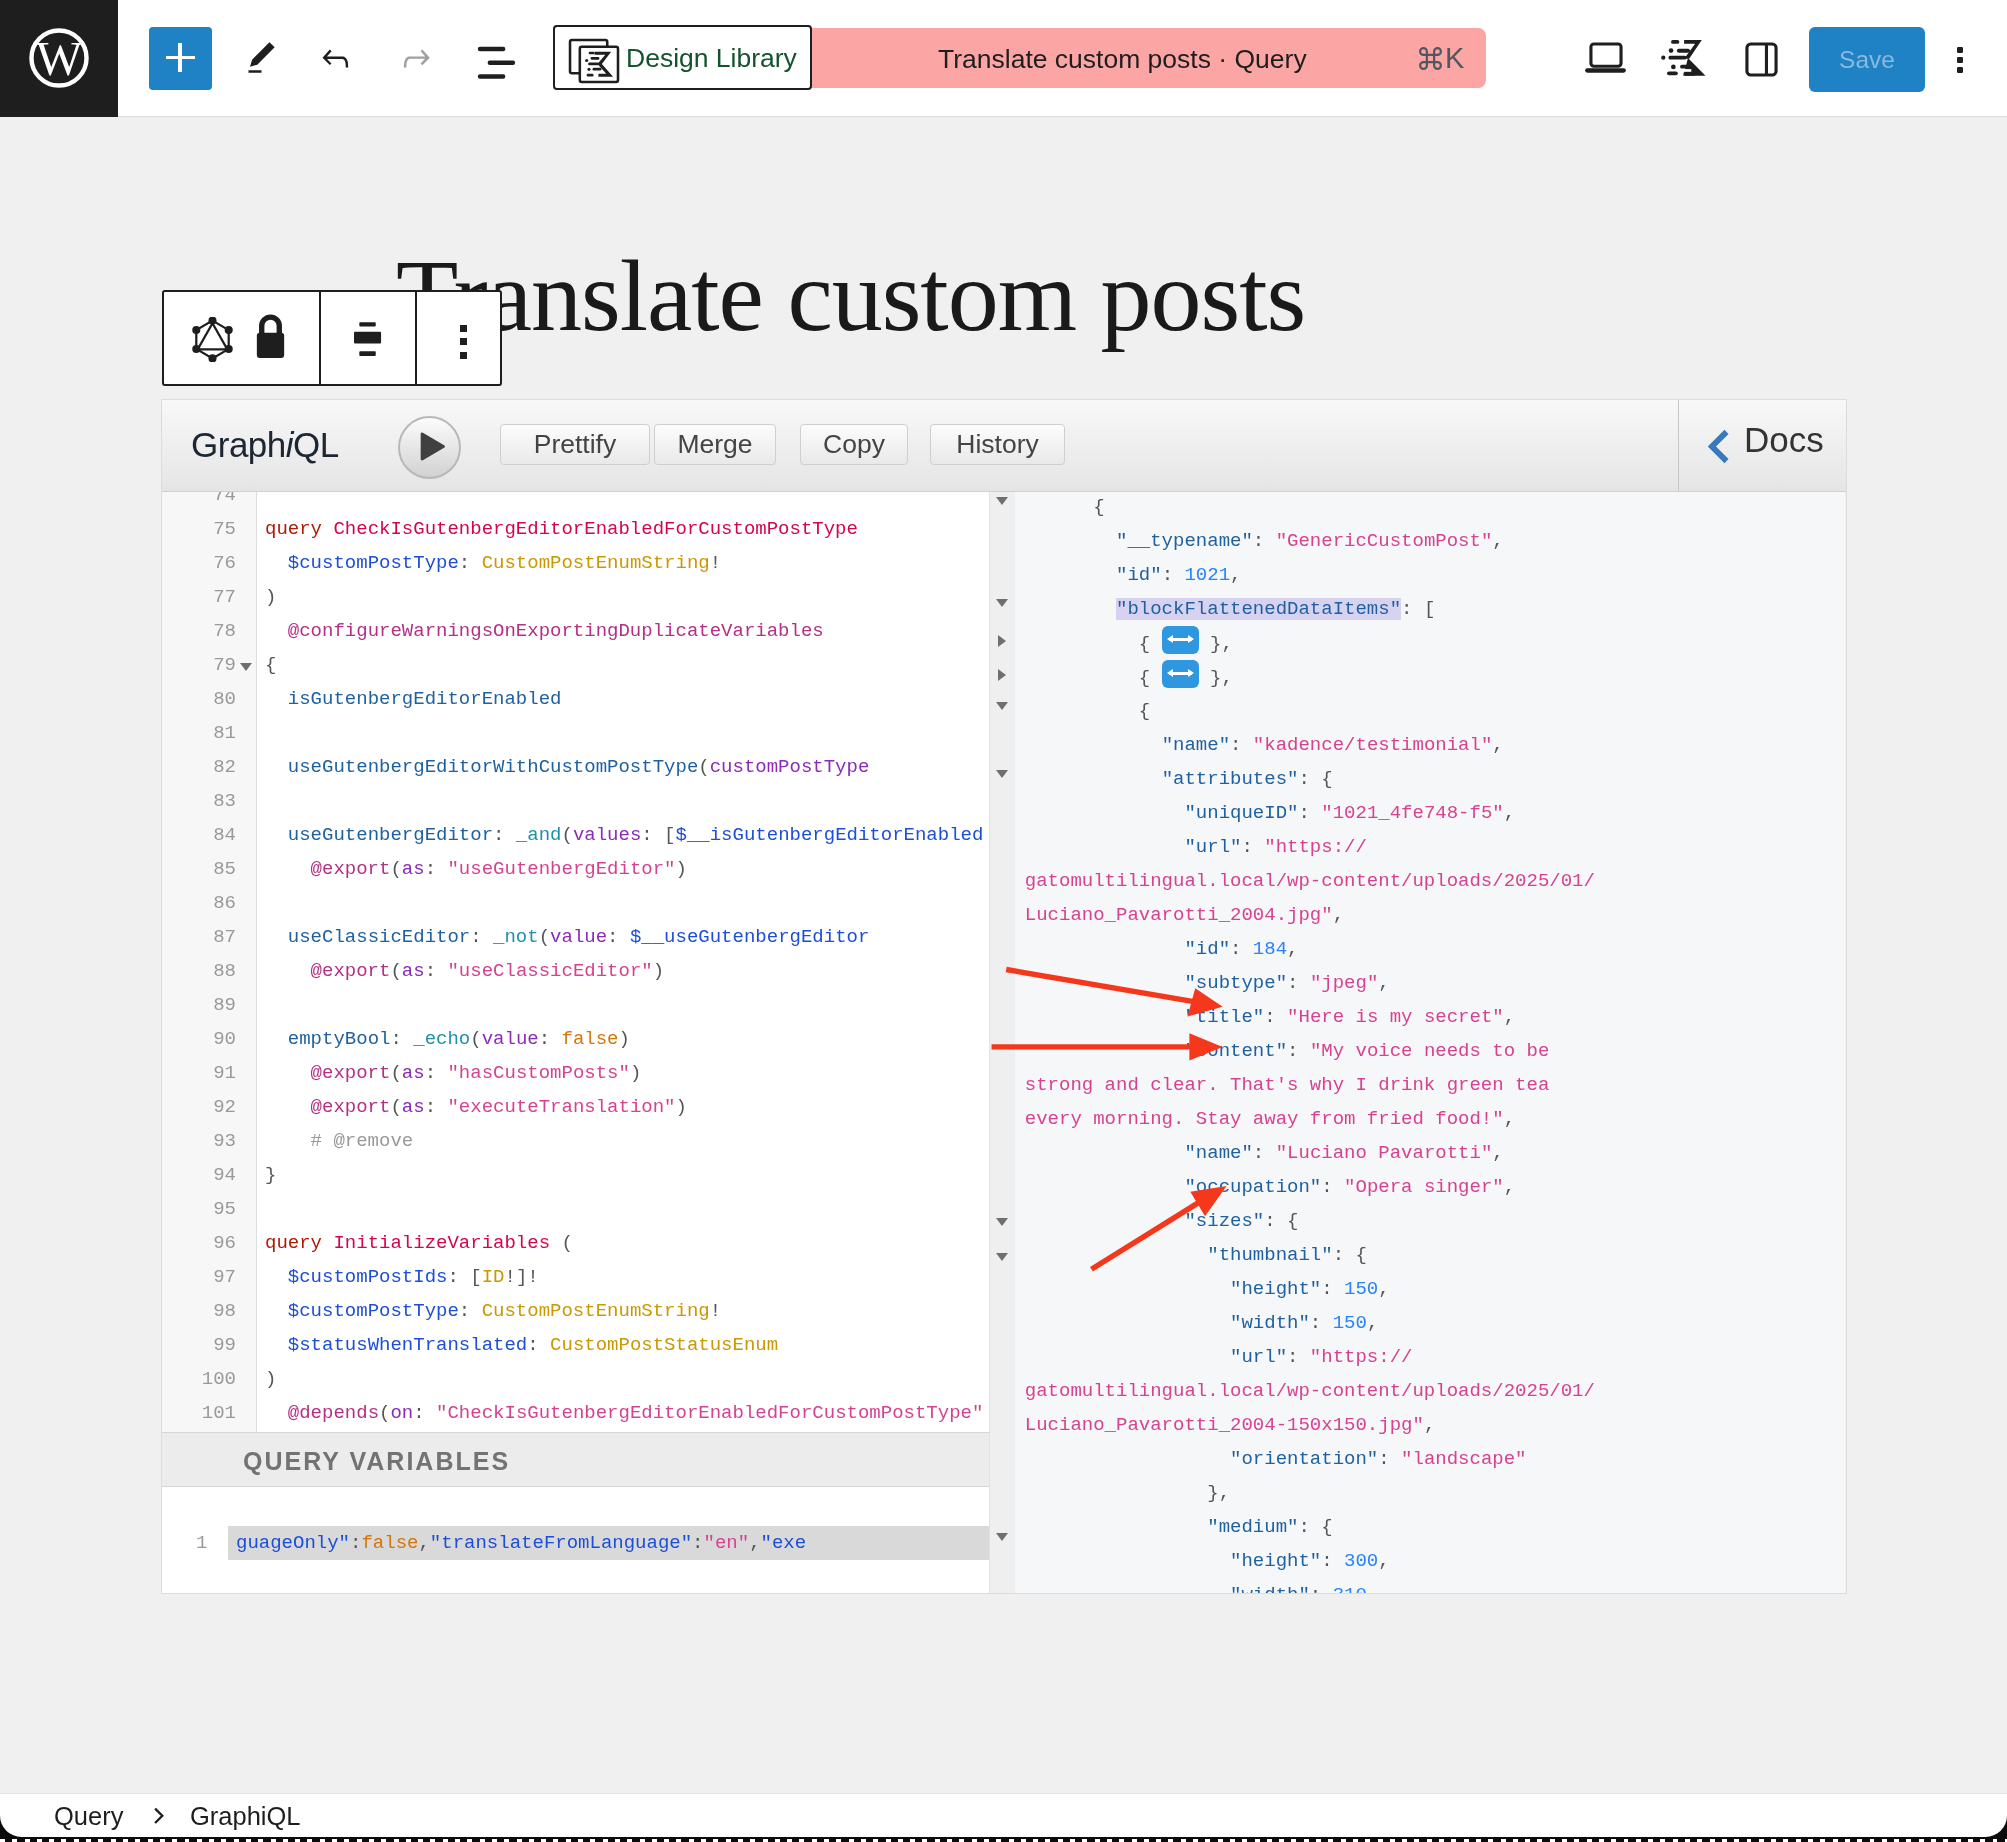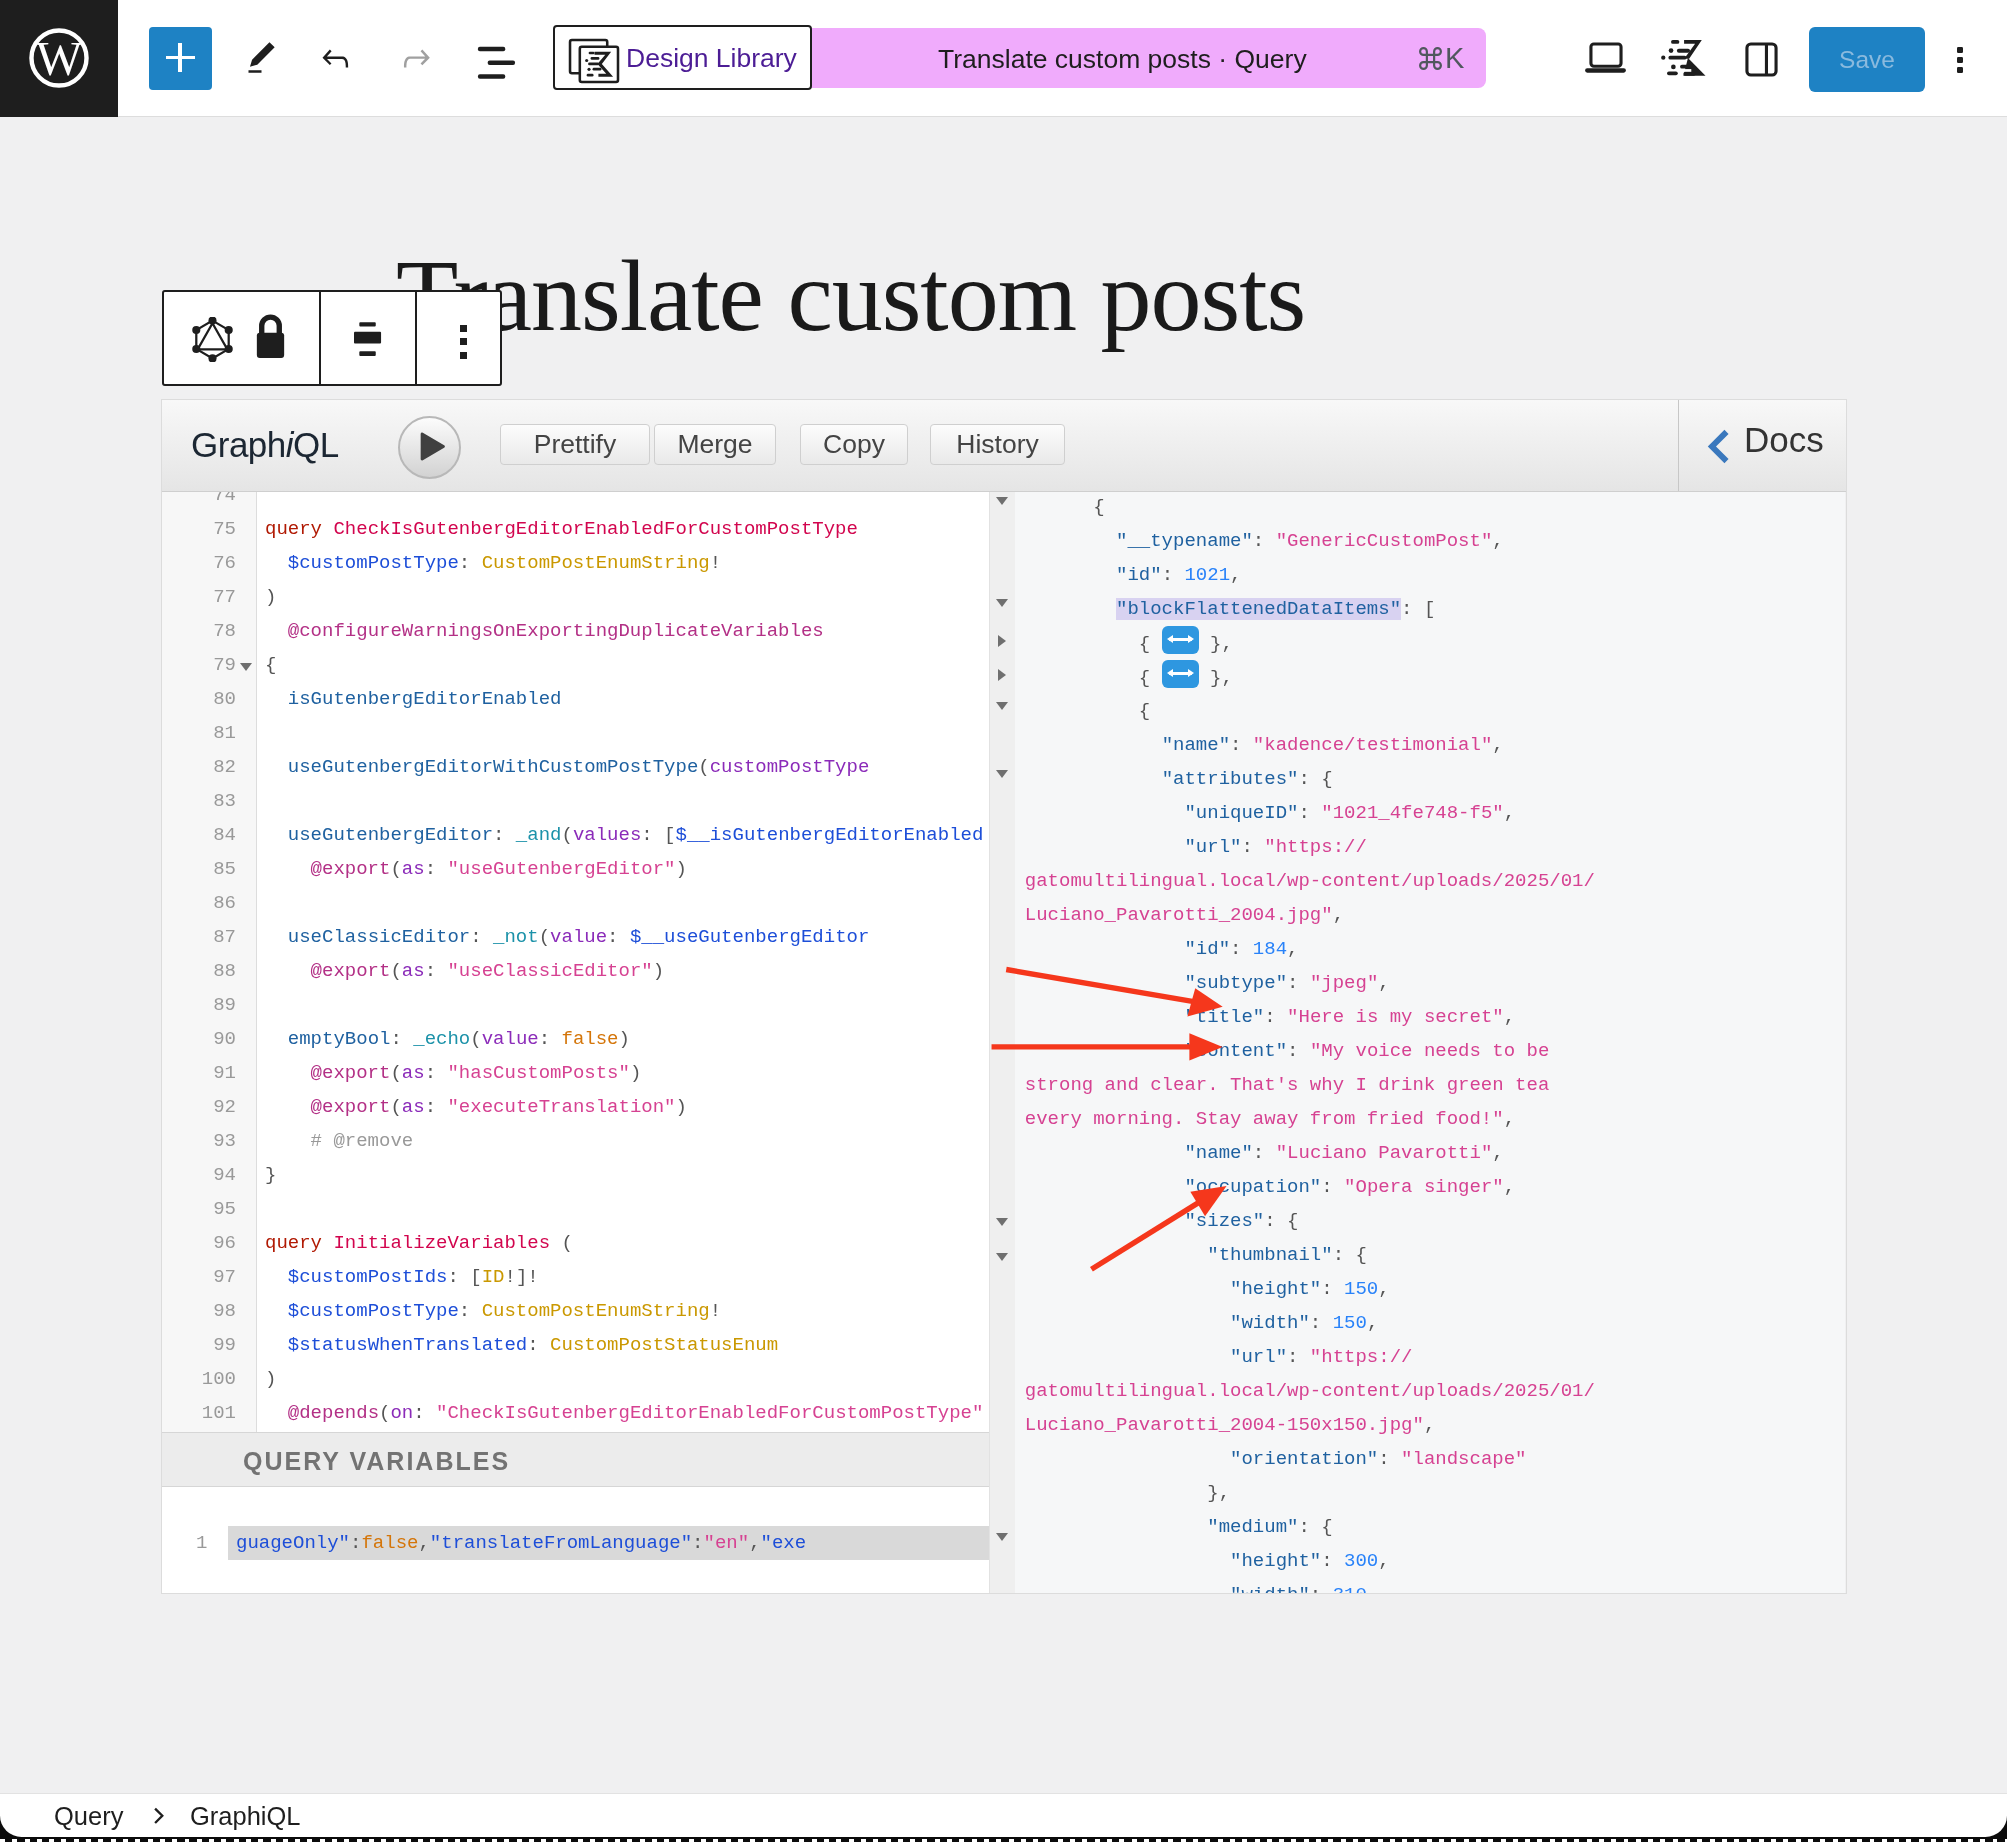--- a/index.html
+++ b/index.html
@@ -6,22 +6,22 @@
   html,body { width:2007px; height:1843px; }
   body { position:relative; background:#f0f0f1; font-family:"Liberation Sans", sans-serif; overflow:hidden; }
   .abs { position:absolute; }
   
   #topbar { position:absolute; left:0; top:0; width:2007px; height:117px; background:#fff; border-bottom:1px solid #ddd; }
   #wpsq { position:absolute; left:0; top:0; width:118px; height:117px; background:#1e1e1e; }
   #plusbtn { position:absolute; left:149px; top:26.5px; width:63px; height:63px; background:#1e82c4; border-radius:3.9px; }
   #plusbtn:before { content:""; position:absolute; left:16.7px; top:29px; width:29px; height:3.9px; background:#fff; }
   #plusbtn:after { content:""; position:absolute; left:29px; top:16.7px; width:3.9px; height:29px; background:#fff; }
   #dlbtn { position:absolute; z-index:2; left:553px; top:24.5px; width:259px; height:65px; background:#fff; border:2px solid #1e1e1e; border-radius:3.9px; }
-  #dlbtn .lbl { position:absolute; left:71px; top:16.7px; font-size:26.5px; color:#4c1d95; }
-  #pill { position:absolute; z-index:1; left:774px; top:28px; width:712px; height:60px; background:#f0abfc; border-radius:7.8px; }
+  #dlbtn .lbl { position:absolute; left:71px; top:16.7px; font-size:26.5px; color:#14532d; }
+  #pill { position:absolute; z-index:1; left:774px; top:28px; width:712px; height:60px; background:#fca5a5; border-radius:7.8px; }
   #pill .t { position:absolute; left:164px; top:15.7px; font-size:26.5px; color:#1e1e1e; }
   #pill .k { position:absolute; right:21.6px; top:13.7px; font-size:29px; color:#50575e; }
   #savebtn { position:absolute; left:1809px; top:26.5px; width:116px; height:65px; background:#1e82c4; border-radius:5.9px; text-align:center; }
   #savebtn span { font-size:24.5px; color:#8abade; line-height:65px; }
   .vdot { position:absolute; left:1957px; width:5.9px; height:5.9px; background:#1e1e1e; border-radius:1.2px; }
   
   #title { position:absolute; left:396px; top:237px; font-family:"Liberation Serif", serif; font-size:102px; color:#1a1a1a; letter-spacing:-1px; white-space:nowrap; }
   
   #blocktb { position:absolute; left:162px; top:290px; width:340px; height:96px; background:#fff; border:2px solid #1e1e1e; border-radius:2.9px; }
   #blocktb .sep { position:absolute; top:0; width:2px; height:92px; background:#1e1e1e; }

